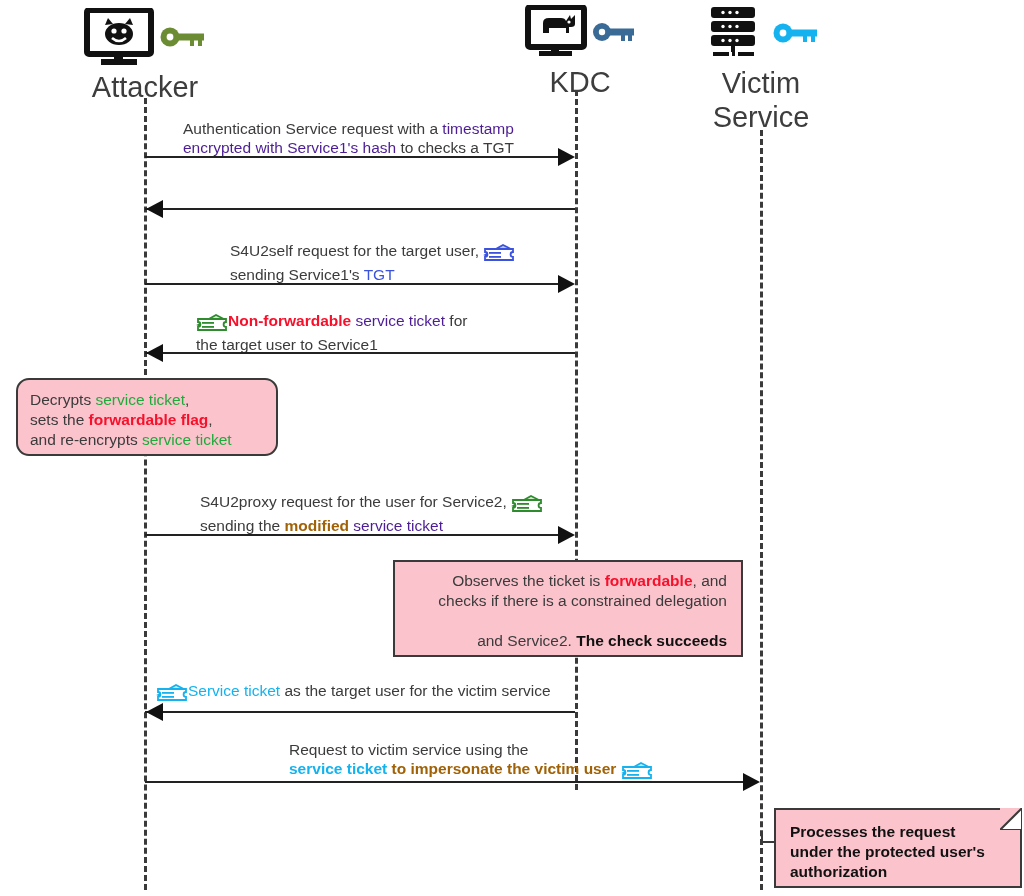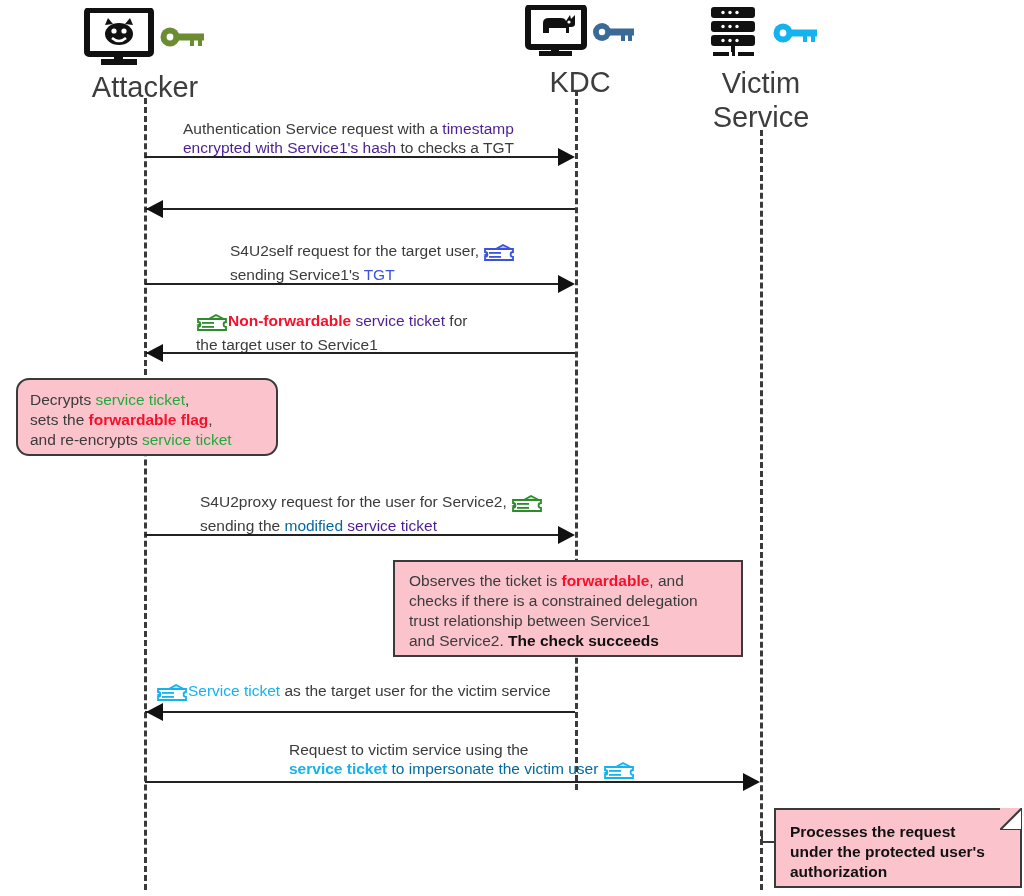--- a/index.html
+++ b/index.html
@@ -36,21 +36,21 @@
     border-right:17px solid #111;
   }
   .msg-text{
     position:absolute;font-size:15.5px;line-height:19px;color:#3b3b3b;
     white-space:nowrap;
   }
   .msg-text .grn{color:#4c1d95;}
   .msg-text .blu{color:#3a52de;}
   .msg-text .cyn{color:#14b2ef;}
   .msg-text .red{color:#f8102b;font-weight:bold;}
-  .msg-text .bld{color:#0369a1;font-weight:normal;}
+  .msg-text .bld{color:#a16207;font-weight:bold;}
   .ticket{display:inline-block;vertical-align:-5px;}
 
   
   .note{
     position:absolute;background:#fbc4cd;border:2px solid #3a3a3a;
     box-sizing:border-box;
   }
   .note-inner{
     font-size:15.5px;line-height:20px;color:#3b3b3b;padding:10px 12px;
   }
@@ -212,24 +212,24 @@
         <rect x="6" y="11" width="12" height="1.8" fill="#2e8b2e"></rect>
         <rect x="6" y="15" width="12" height="1.8" fill="#2e8b2e"></rect>
       </svg>
     </span></span><br>
     <span><span>sending the </span><span class="bld">modified</span><span class="grn"> service ticket</span></span>
   </div>
   <div class="msg-line" style="left:137px;top:534px;width:415px;"></div>
   <div class="arrow-r" style="left:550px;top:526px;"></div>
 
   <div class="note" style="left:385px;top:560px;width:350px;height:97px;">
-    <div class="note-inner" style="padding:9px 14px;">
+    <div class="note-inner" style="padding:9px 14px;text-align:right;">
       <span><span>Observes the ticket is </span><span class="red">forwardable</span><span>, and</span></span><br>
       <span>checks if there is a constrained delegation</span><br>
-      <span>trust relationship between Service1</span><br>
+      <br>
       <span><span>and Service2. </span><span class="bld">The check succeeds</span></span>
     </div>
   </div>
 
   <div class="msg-text" style="left:148px;top:681px;">
     <span class="ticket">
       <svg width="32" height="20" viewBox="0 0 32 20">
         <path d="M2 14 L20 4 L26 7 L8 17 Z" fill="#bfe9fa" stroke="#14b2ef" stroke-width="1.6"></path>
         <path d="M2 8 H30 V11 a2.4 2.4 0 0 0 0 4.8 V19 H2 V15.8 a2.4 2.4 0 0 0 0-4.8 Z" fill="#ffffff" stroke="#14b2ef" stroke-width="1.8"></path>
         <rect x="6" y="11" width="12" height="1.8" fill="#14b2ef"></rect>

